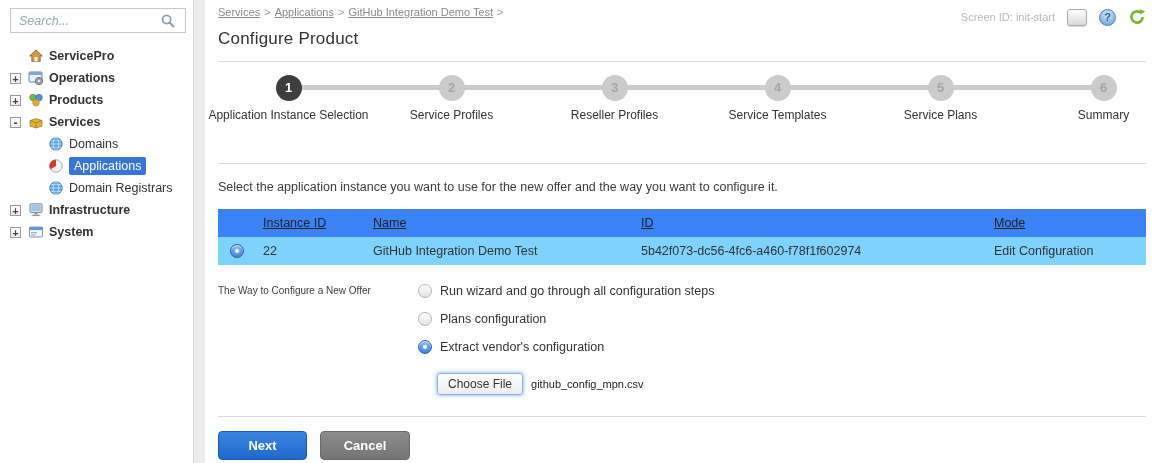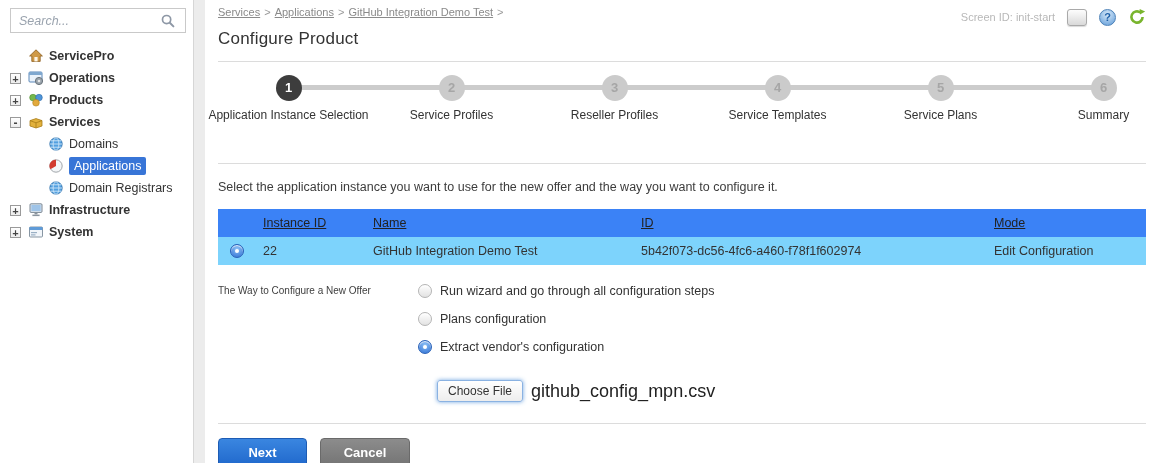--- a/index.html
+++ b/index.html
@@ -74,26 +74,26 @@
   .radio.sel { background:radial-gradient(circle at 50% 32%, #8cc0f5, #2e6fd4); border:1px solid #2a62b8; }
   .radio.sel::after { content:''; position:absolute; left:4px; top:4px; width:4px; height:4px;
     border-radius:50%; background:#fff; }
 
   
   .offer-config { display:flex; margin-top:19px; }
   .offer-label { width:200px; flex:0 0 200px; font-size:10px; color:#404040; padding-top:1px; }
   .options { display:flex; flex-direction:column; }
   .option-row { display:flex; align-items:flex-start; margin-bottom:13px; height:15px; }
   .option-row .opt-label { font-size:12.5px; color:#333; margin-left:8px; }
-  .file-row { display:flex; align-items:center; margin-left:19px; margin-top:12px; }
+  .file-row { display:flex; align-items:center; margin-left:19px; margin-top:5px; }
   .choose-file { height:22px; padding:0 10px; font-size:12px; color:#333;
     font-family:"Liberation Sans",sans-serif;
     background:linear-gradient(#ffffff,#ededed); border:1px solid #8ab2e2; border-radius:3px;
     box-shadow:0 0 4px rgba(90,150,220,.85); cursor:pointer; }
-  .file-name { font-size:18px; color:#222; margin-left:8px; }
+  .file-name { font-size:11px; color:#222; margin-left:8px; }
 
   
   .footer-divider { border-top:1px solid #dcdcdc; margin-top:21px; }
   .buttons { margin-top:14px; display:flex; }
   .btn { height:29px; border:none; border-radius:4px; color:#fff; font-size:13px; font-weight:bold;
     font-family:"Liberation Sans",sans-serif; cursor:pointer; }
   .btn-next { width:89px; background:linear-gradient(#3a86e0,#2068cc); border:1px solid #1d5cb4; }
   .btn-cancel { width:90px; margin-left:13px; background:linear-gradient(#8c8c8c,#747474); border:1px solid #6a6a6a; }
 </style>
 </head>

